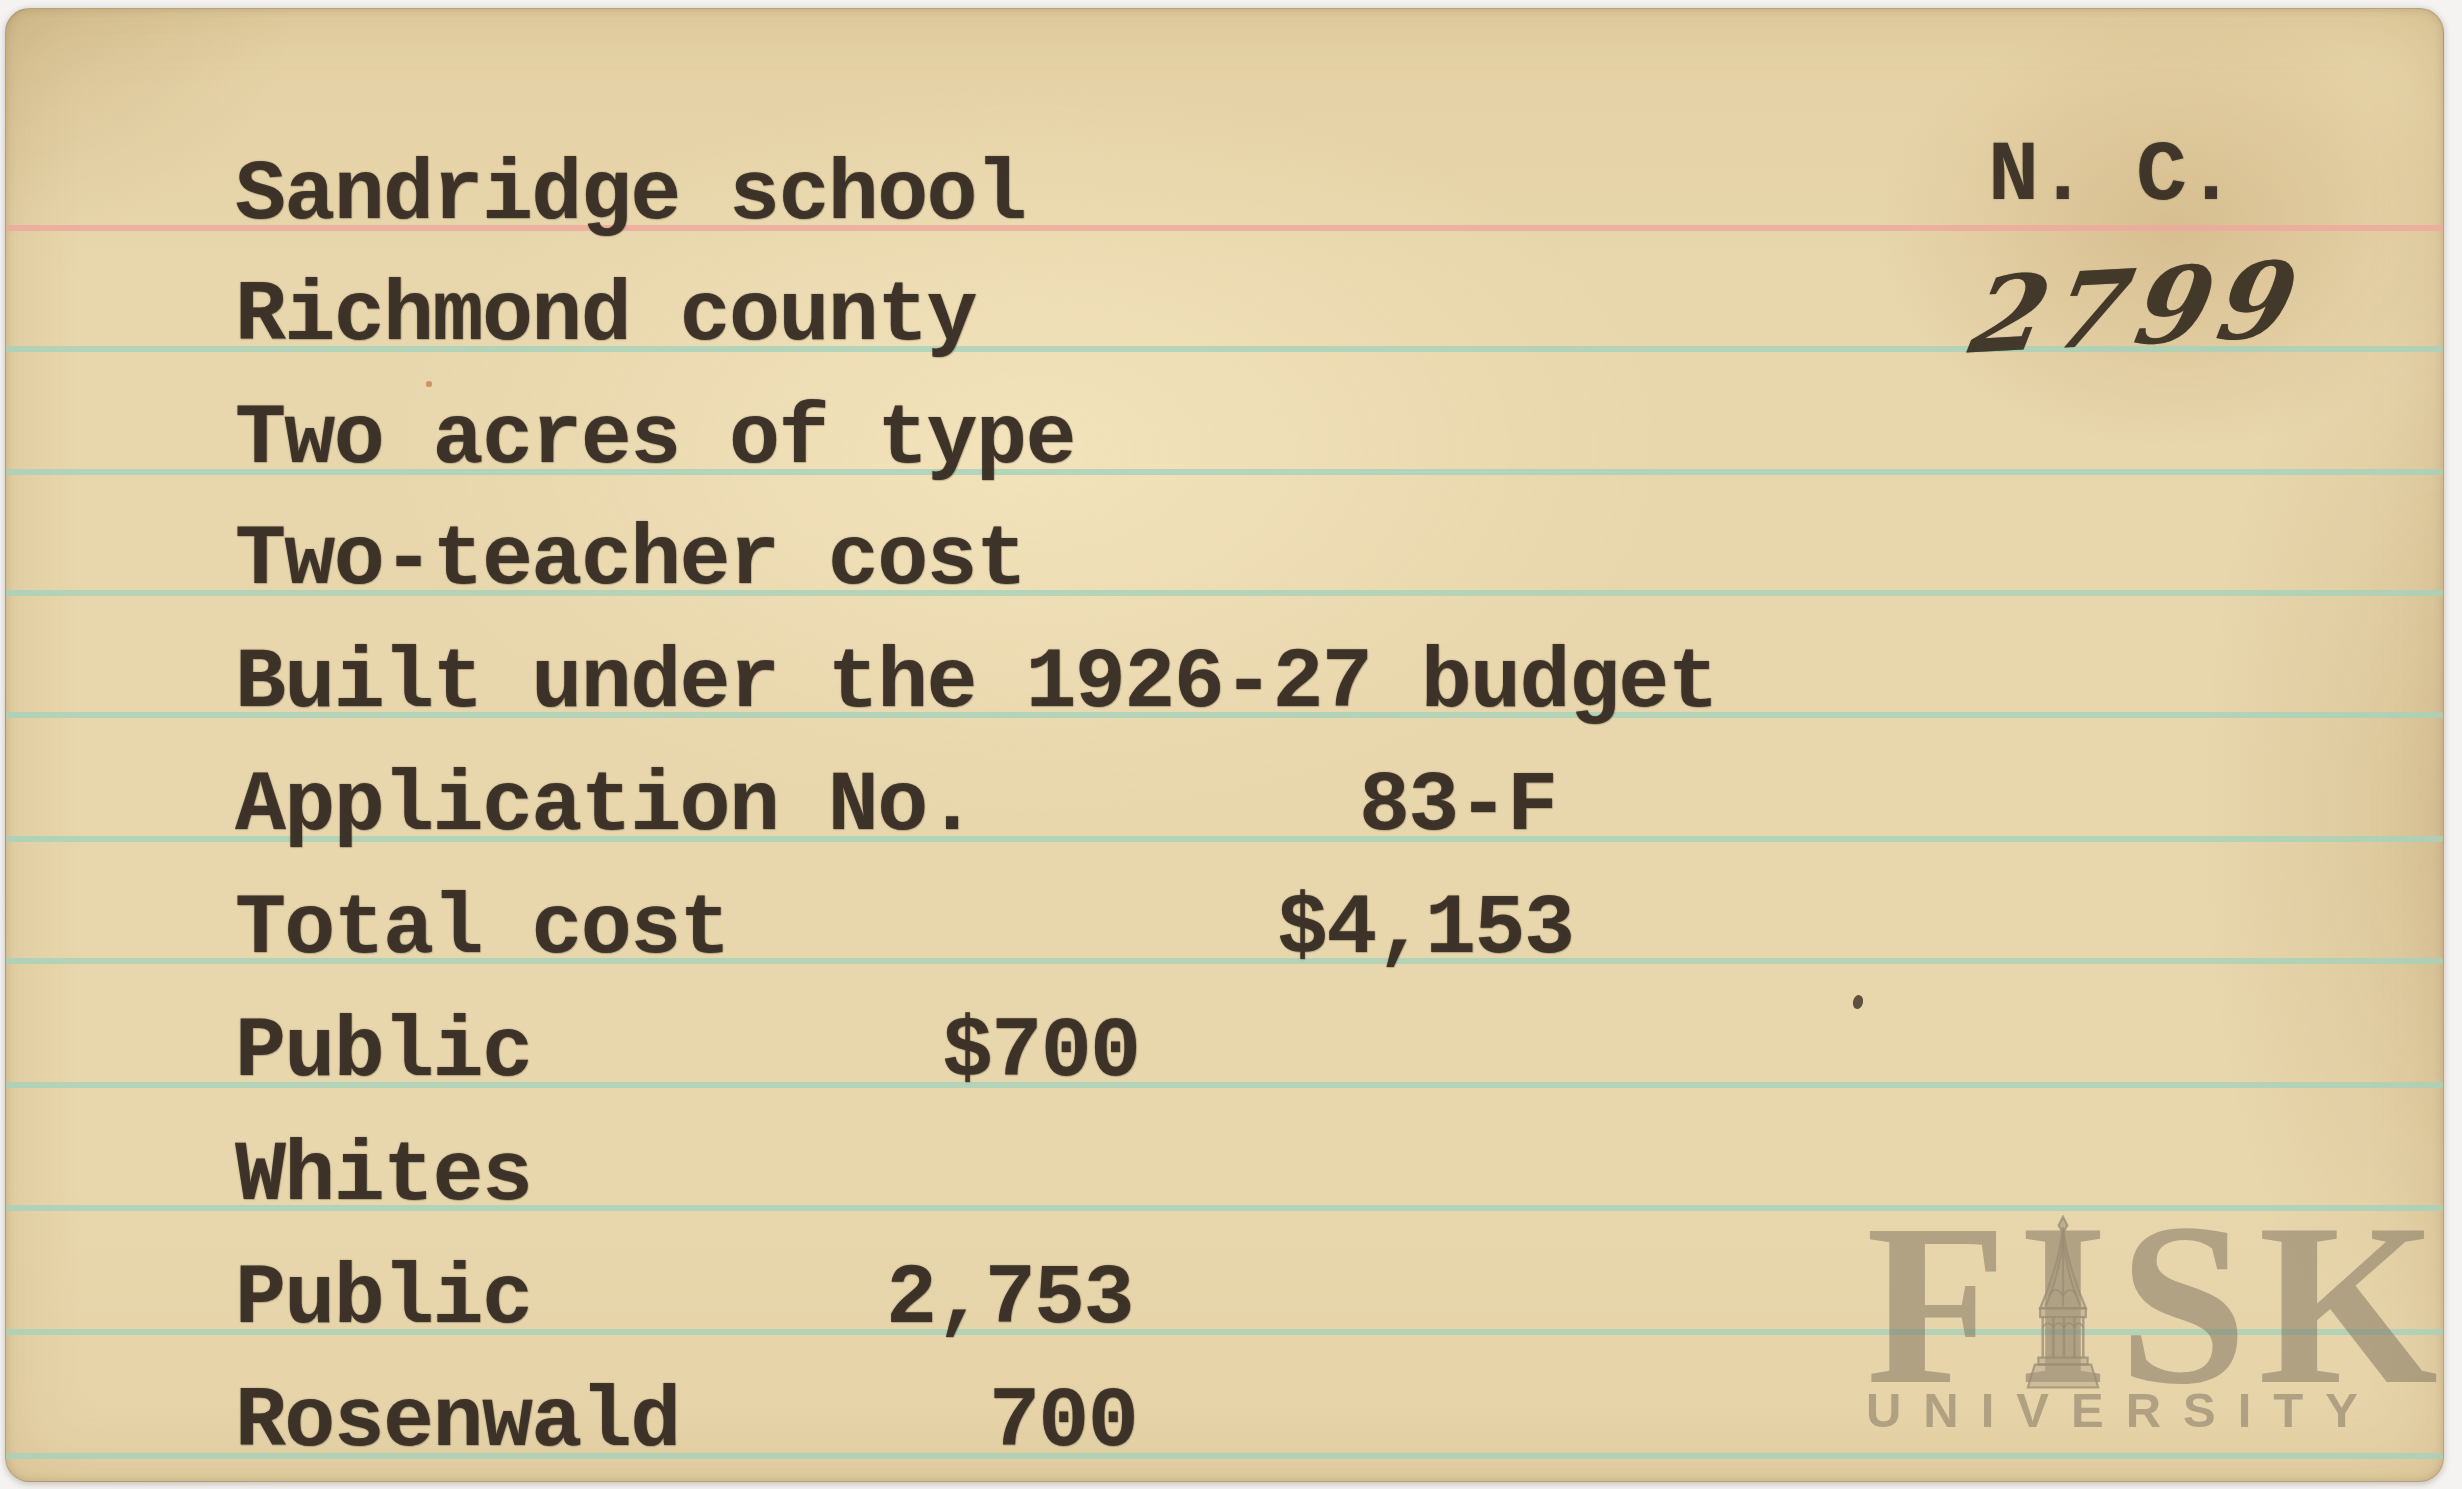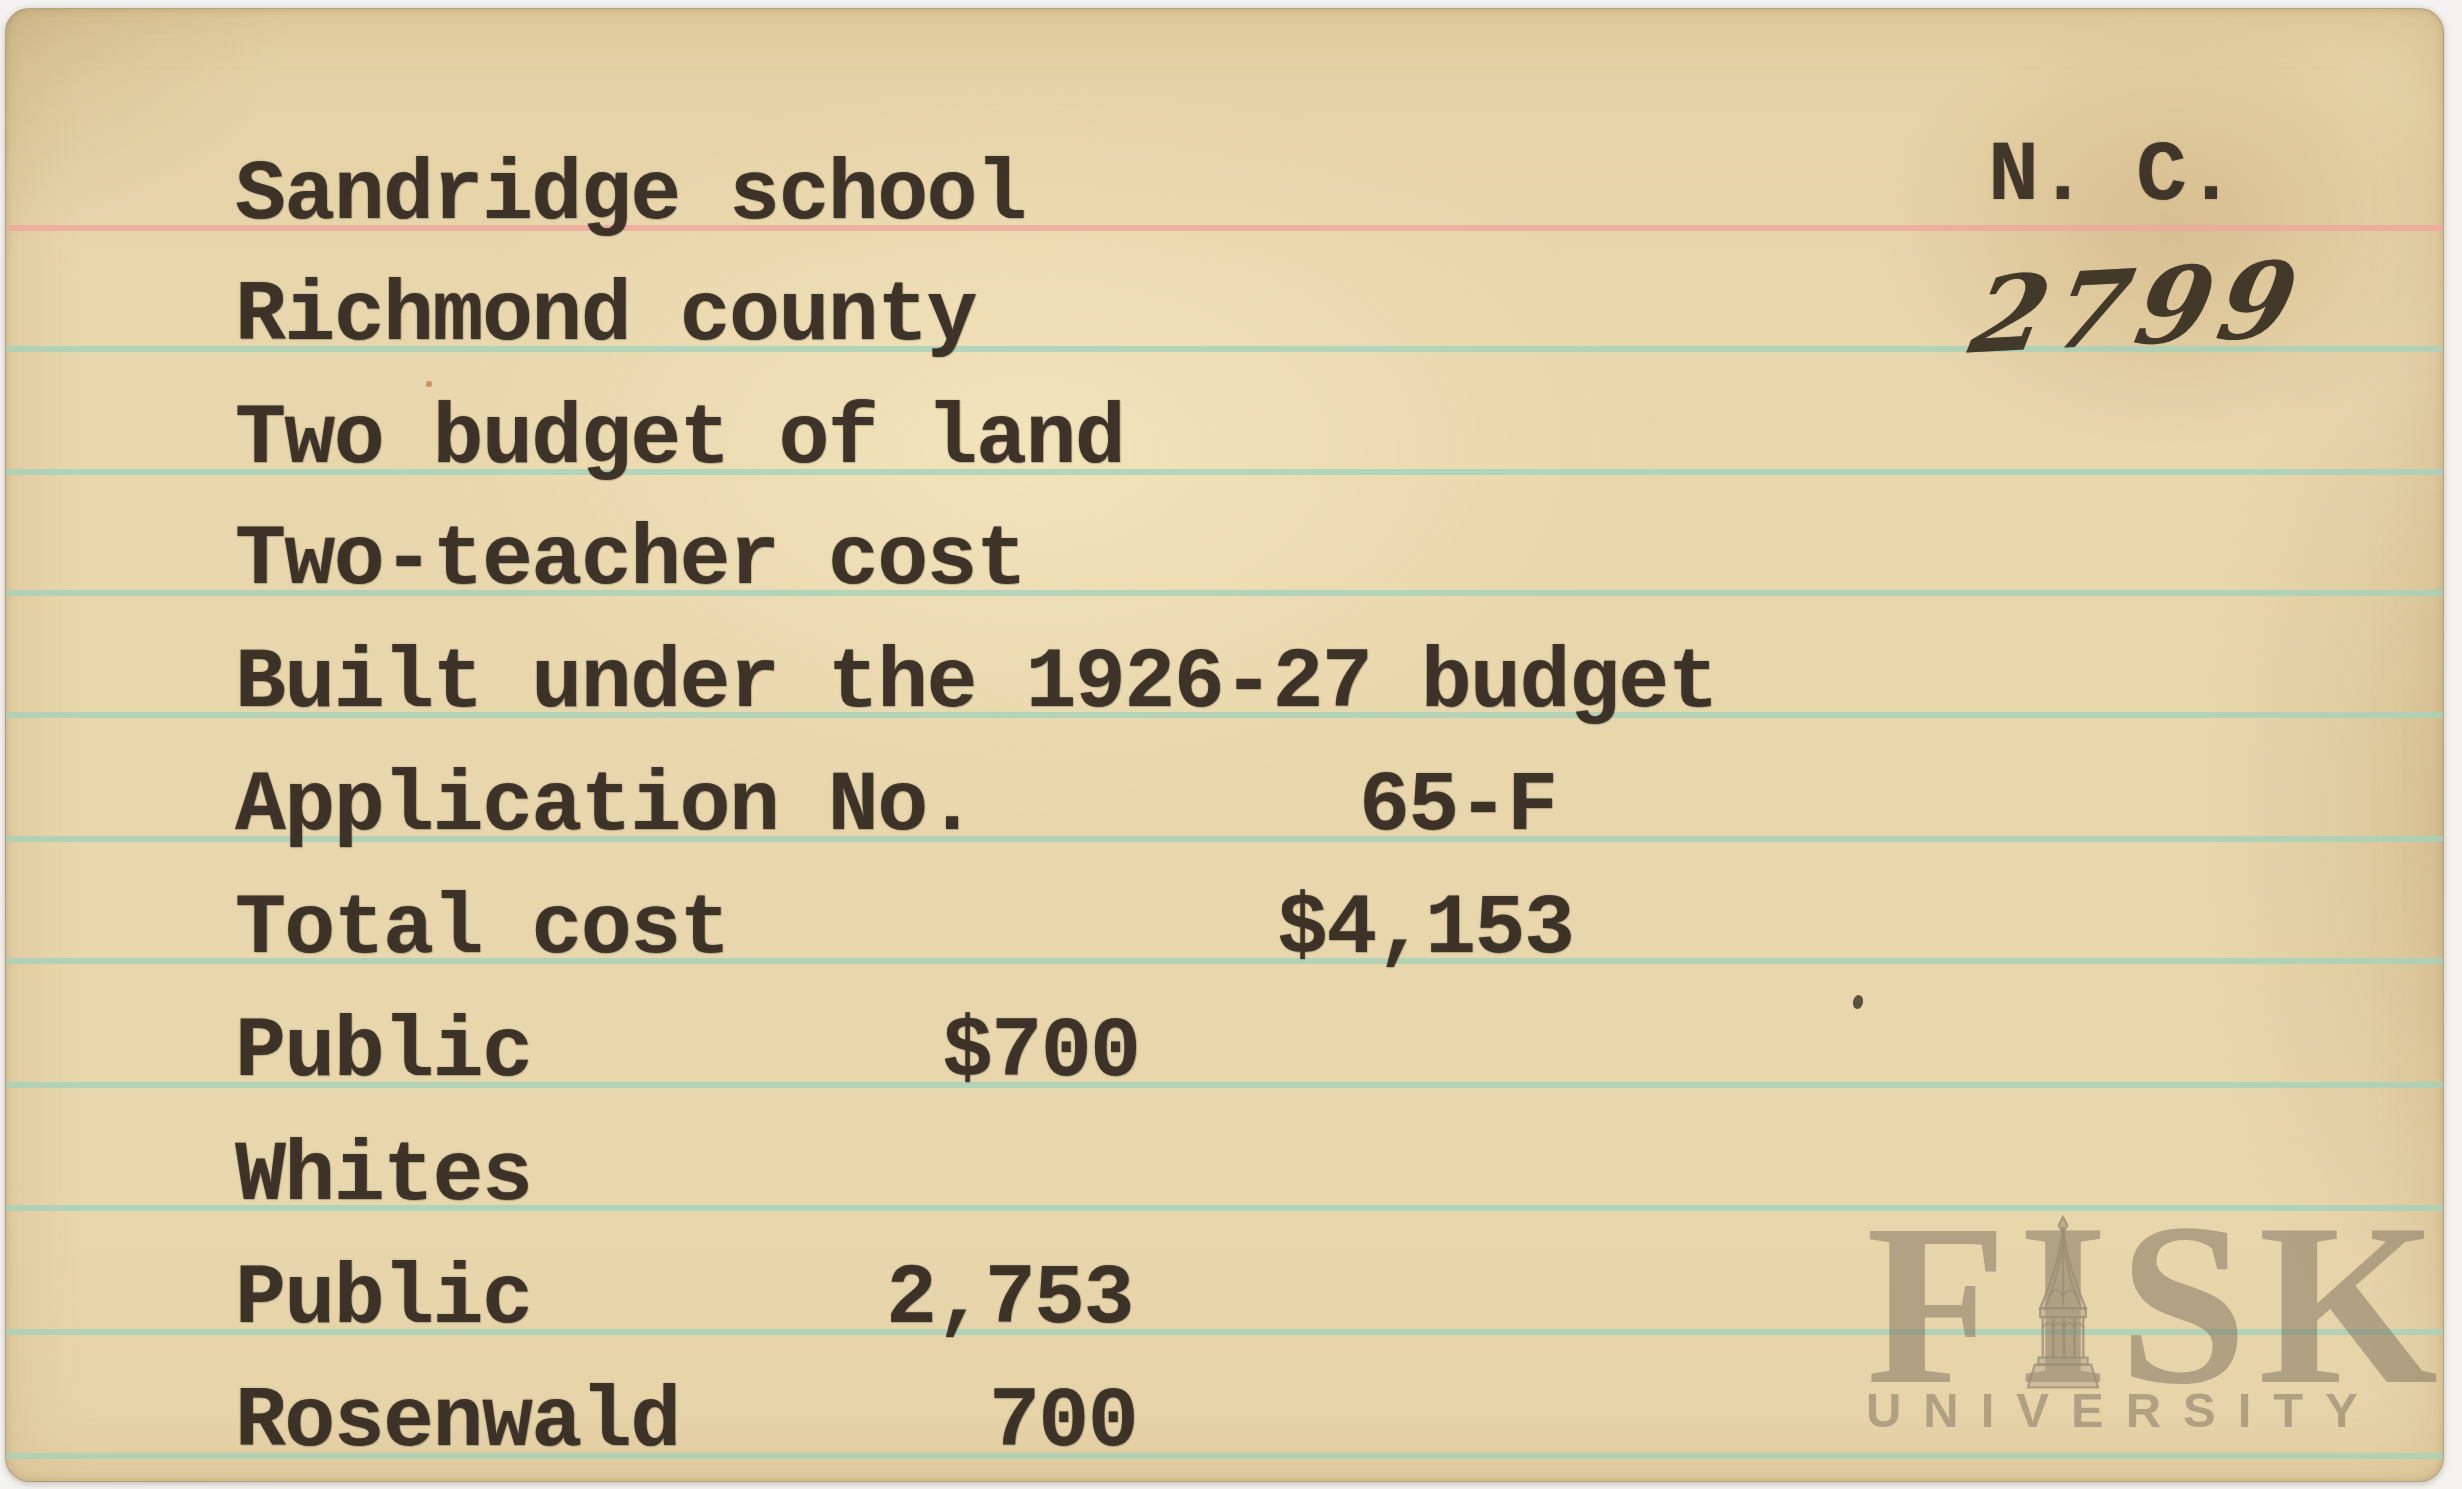--- a/index.html
+++ b/index.html
@@ -131,24 +131,24 @@
           </svg>
         </span>
         <span>S</span>
         <span>K</span>
       </div>
       <div class="wm-row2">UNIVERSITY</div>
     </div>
 
     <div class="row" style="top:272px"><span>Richmond county</span></div>
     <div class="row" style="top:151px"><span>Sandridge school</span></div>
-    <div class="row" style="top:395px"><span>Two budget of land</span></div>
+    <div class="row" style="top:395px"><span>Two acres of type</span></div>
     <div class="row" style="top:516px"><span>Two-teacher cost</span></div>
     <div class="row" style="top:639px"><span>Built under the 1926-27 budget</span></div>
-    <div class="row" style="top:762px"><span>Application No.</span><span class="value" style="left:1124px">65-F</span></div>
+    <div class="row" style="top:762px"><span>Application No.</span><span class="value" style="left:1124px">83-F</span></div>
     <div class="row" style="top:885px"><span>Total cost</span><span class="value" style="left:1042px">$4,153</span></div>
     <div class="row" style="top:1008px"><span>Public</span><span class="value" style="left:707px">$700</span></div>
     <div class="row" style="top:1132px"><span>Whites</span></div>
     <div class="row" style="top:1255px"><span>Public</span><span class="value" style="left:651px">2,753</span></div>
     <div class="row" style="top:1378px"><span>Rosenwald</span><span class="value" style="left:754px">700</span></div>
 
     <div class="nc">N. C.</div>
     <div class="handwritten">2799</div>
 
     <div class="speck s1"></div>

